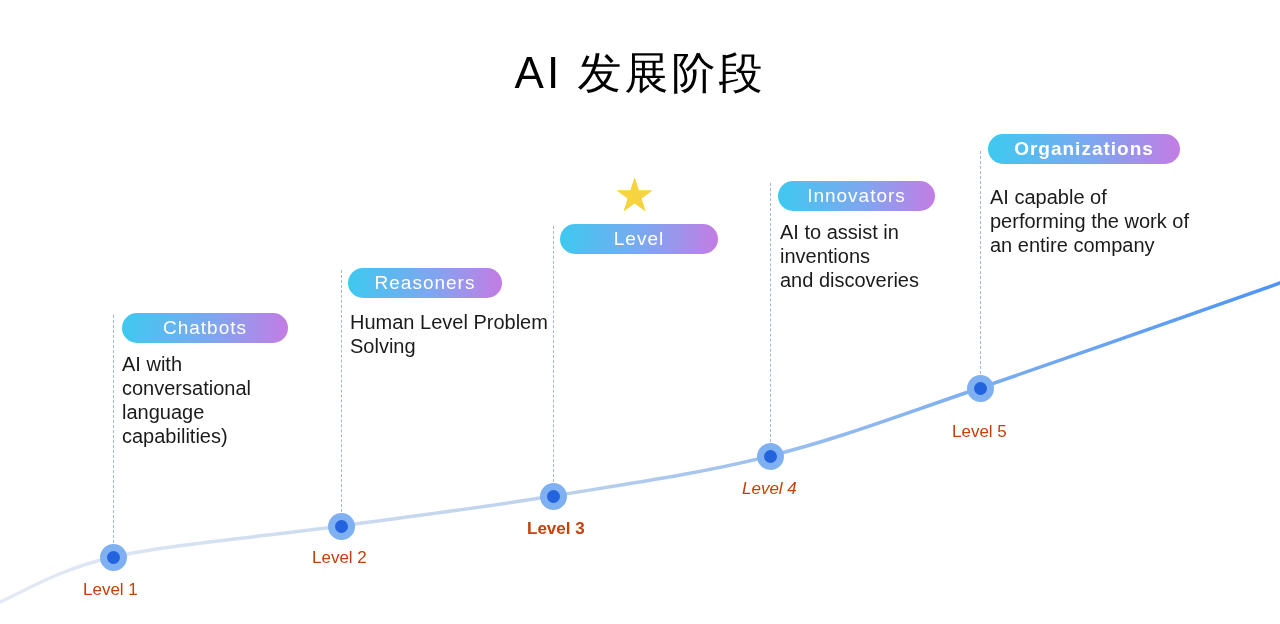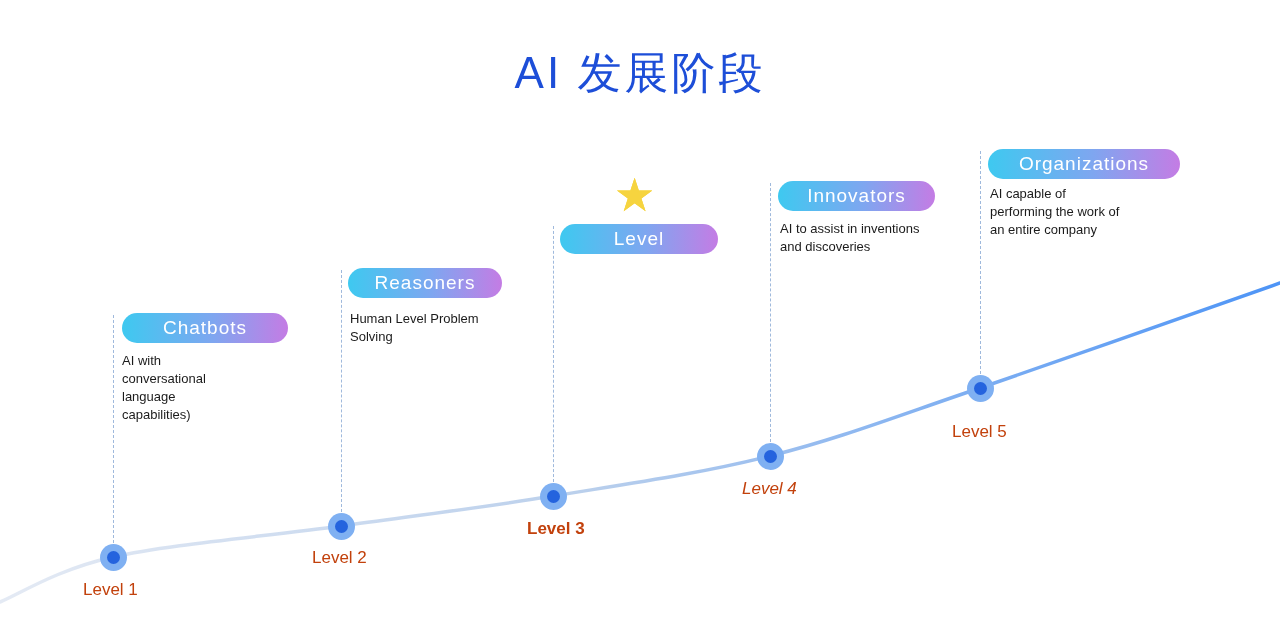--- a/index.html
+++ b/index.html
@@ -12,41 +12,41 @@
     overflow: hidden;
   }
   .title {
     position: absolute;
     left: 0; top: 44px;
     width: 100%;
     text-align: center;
     font-size: 44px;
     font-weight: 400;
     letter-spacing: 3px;
-    color: #1d4ed8;
+    color: #000000;
     margin: 0;
   }
   .curve-svg { position: absolute; left: 0; top: 0; }
   .pill {
     position: absolute;
     height: 30px;
     border-radius: 16px;
     background: linear-gradient(90deg, #3EC9F0 0%, #7FA6F0 55%, #C47CE4 100%);
     color: #ffffff;
     font-size: 19px;
     letter-spacing: 1px;
     display: flex;
     align-items: center;
     justify-content: center;
     box-sizing: border-box;
   }
   .desc {
     position: absolute;
-    font-size: 13px;
-    line-height: 18px;
+    font-size: 20px;
+    line-height: 24px;
     color: #1b1b1b;
     white-space: pre-line;
   }
   .vline {
     position: absolute;
     width: 0;
     border-left: 1px dashed #9FB9DC;
   }
   .dot {
     position: absolute;
@@ -132,21 +132,21 @@
   <div class="vline" style="left:770px; top:183px; height:259px;"></div>
   <div class="pill" style="left:778px; top:181px; width:157px;">Innovators</div>
   <div class="desc" style="left:780px; top:220px; width:200px;">AI to assist in inventions
 and discoveries</div>
   <div class="dot" style="left:757px; top:443px;">
       <div class="dot-core"></div>
     </div>
   <div class="lvl" style="left:742px; top:479px;font-style:italic;">Level 4</div>
 
   <div class="vline" style="left:980px; top:151px; height:223px;"></div>
-  <div class="pill" style="left:988px; top:149px; width:192px;">Organizations</div>
+  <div class="pill" style="left:988px; top:134px; width:192px;font-weight:bold;">Organizations</div>
   <div class="desc" style="left:990px; top:185px; width:200px;">AI capable of
 performing the work of
 an entire company</div>
   <div class="dot" style="left:967px; top:375px;">
       <div class="dot-core"></div>
     </div>
   <div class="lvl" style="left:952px; top:422px;">Level 5</div>
 
 </div>
 

